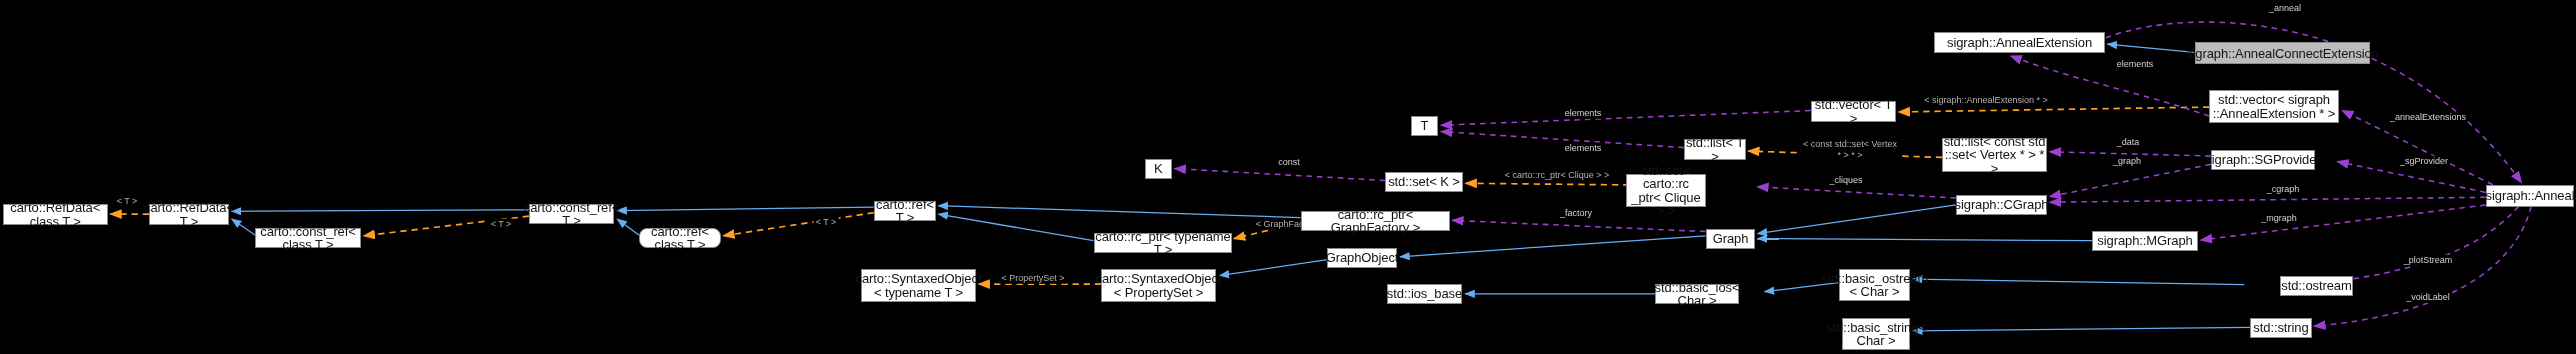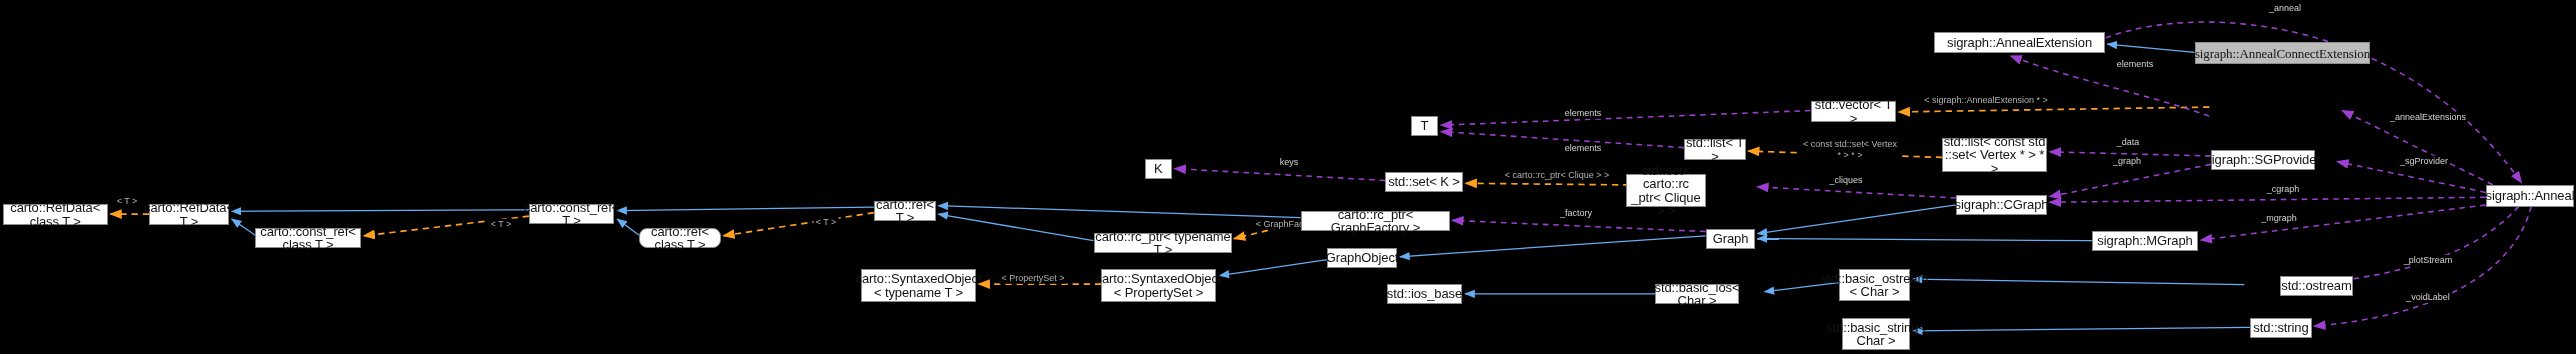--- a/index.html
+++ b/index.html
@@ -111,21 +111,21 @@
     <div class="edge-label usage" style="left: 2128px; top: 142px;">_data</div>
     <div class="edge-label usage" style="left: 2127px; top: 161px;">_graph</div>
     <div class="edge-label usage" style="left: 2283px; top: 189px;">_cgraph</div>
     <div class="edge-label usage" style="left: 2279px; top: 218px;">_mgraph</div>
     <div class="edge-label usage" style="left: 2424px; top: 161px;">_sgProvider</div>
     <div class="edge-label usage" style="left: 2428px; top: 117px;">_annealExtensions</div>
     <div class="edge-label usage" style="left: 2285px; top: 8.4px;">_anneal</div>
     <div class="edge-label usage" style="left: 2135px; top: 64px;">elements</div>
     <div class="edge-label usage" style="left: 1583px; top: 113px;">elements</div>
     <div class="edge-label usage" style="left: 1583px; top: 148px;">elements</div>
-    <div class="edge-label usage" style="left: 1289px; top: 162px;">keys</div>
+    <div class="edge-label usage" style="left: 1289px; top: 162px;">const</div>
     <div class="edge-label usage" style="left: 2428px; top: 260px;">_plotStream</div>
     <div class="edge-label usage" style="left: 2428px; top: 297px;">_voidLabel</div>
     <div class="node" style="left: 2.8px; top: 204px; width: 105px; height: 21px;">carto::RefData&lt; class T &gt;</div>
     <div class="node" style="left: 149px; top: 204px; width: 80px; height: 21px;">carto::RefData&lt; T &gt;</div>
     <div class="node" style="left: 255px; top: 228px; width: 106px; height: 20px;">carto::const_ref&lt; class T &gt;</div>
     <div class="node" style="left: 529px; top: 204px; width: 85px; height: 20px;">carto::const_ref&lt; T &gt;</div>
     <div class="node" style="left: 639px; top: 228px; width: 82px; height: 20px; border-radius: 8px;">carto::ref&lt; class T &gt;</div>
     <div class="node" style="left: 874px; top: 201px; width: 62px; height: 20px;">carto::ref&lt; T &gt;</div>
     <div class="node" style="left: 1094px; top: 233px; width: 138px; height: 20px;">carto::rc_ptr&lt; typename T &gt;</div>
     <div class="node" style="left: 1301px; top: 211px; width: 149px; height: 20px;">carto::rc_ptr&lt; GraphFactory &gt;</div>
@@ -137,22 +137,24 @@
     <div class="node" style="left: 1811px; top: 101px; width: 85px; height: 21px;">std::vector&lt; T &gt;</div>
     <div class="node" style="left: 1684px; top: 139px; width: 62px; height: 21px;">std::list&lt; T &gt;</div>
     <div class="node" style="left: 1626px; top: 174px; width: 80px; height: 33px;">std::set&lt; carto::rc
 _ptr&lt; Clique &gt; &gt;</div>
     <div class="node" style="left: 1942px; top: 138px; width: 105px; height: 34px;">std::list&lt; const std
 ::set&lt; Vertex * &gt; * &gt;</div>
     <div class="node" style="left: 1956px; top: 195px; width: 91px; height: 20px;">sigraph::CGraph</div>
     <div class="node" style="left: 1706px; top: 229px; width: 49px; height: 19.6px;">Graph</div>
     <div class="node" style="left: 2092px; top: 231px; width: 106px; height: 20px;">sigraph::MGraph</div>
     <div class="node" style="left: 2211px; top: 150px; width: 104px; height: 20px;">sigraph::SGProvider</div>
+    <div class="node" style="left: 2209px; top: 90px; width: 130px; height: 33px;">std::vector&lt; sigraph
+::AnnealExtension * &gt;</div>
     <div class="node" style="left: 1934px; top: 32px; width: 171px; height: 21px;">sigraph::AnnealExtension</div>
-    <div class="node highlight" style="left: 2195px; top: 42px; width: 175px; height: 22.4px; font-family: Liberation Serif, serif;">sigraph::AnnealConnectExtension</div>
+    <div class="node highlight" style="left: 2195px; top: 42px; width: 175px; height: 22.4px;">sigraph::AnnealConnectExtension</div>
     <div class="node" style="left: 2486px; top: 185px; width: 88px; height: 22px;">sigraph::Anneal</div>
     <div class="node" style="left: 1655px; top: 284px; width: 84px; height: 19.6px;">std::basic_ios&lt; Char &gt;</div>
     <div class="node" style="left: 1839px; top: 269px; width: 71px; height: 32px;">std::basic_ostream
 &lt; Char &gt;</div>
     <div class="node" style="left: 1842px; top: 318px; width: 68px; height: 32px;">std::basic_string&lt;
 Char &gt;</div>
     <div class="node" style="left: 2244px; top: 276px; width: 73px; height: 20px; margin-left: 36px;">std::ostream</div>
     <div class="node" style="left: 2250px; top: 318px; width: 62px; height: 20px;">std::string</div>
     <div class="node" style="left: 861px; top: 269px; width: 115px; height: 33px;">carto::SyntaxedObject
 &lt; typename T &gt;</div>

